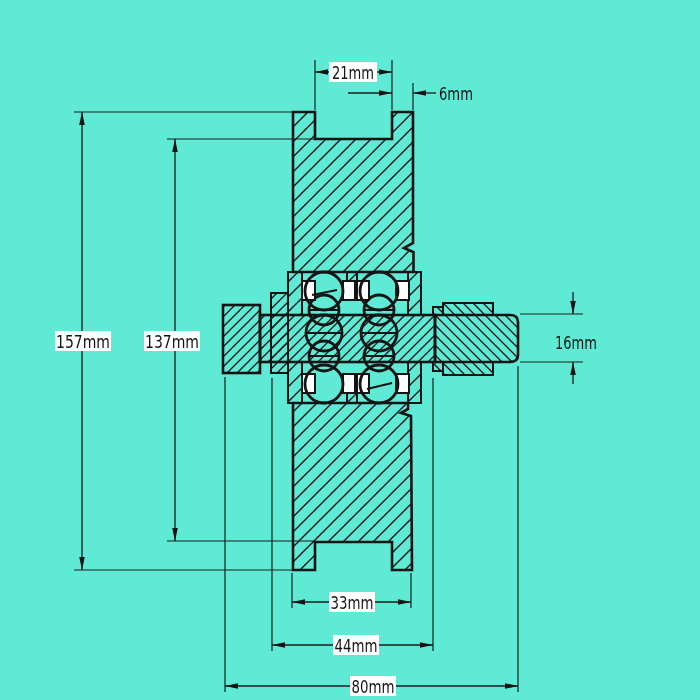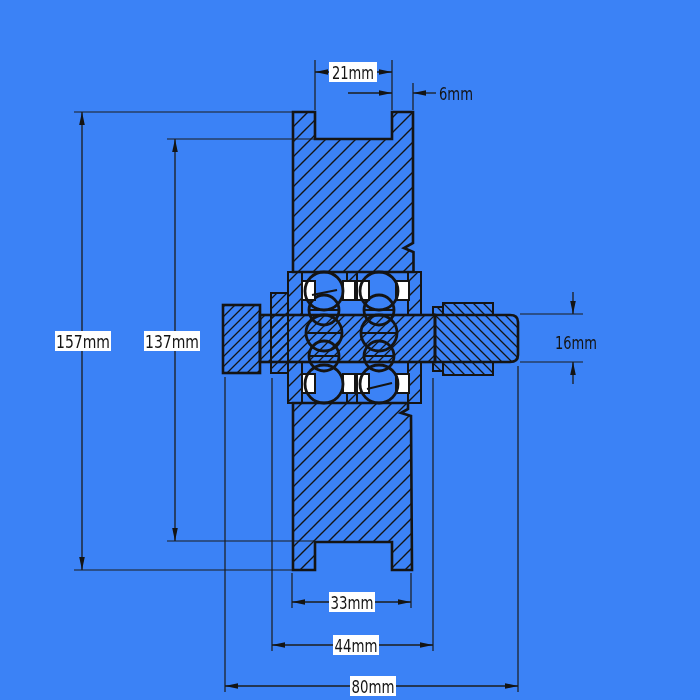--- a/index.html
+++ b/index.html
@@ -1,16 +1,16 @@
 <!DOCTYPE html>
 <html><head>
 <meta charset="utf-8">
 <style>
   html,body{margin:0;padding:0;background:#ffffff;}
-  .stage{position:relative;width:700px;height:700px;background:#3b82f6;overflow:hidden;
+  .stage{position:relative;width:700px;height:700px;background:#5eead4;overflow:hidden;
          font-family:"DejaVu Sans", sans-serif;}
   svg{display:block}
   .dim-line{stroke:#1c1c1c;stroke-width:1.3;fill:none;}
   .ext-line{stroke:#1c1c1c;stroke-width:1.2;fill:none;}
   .outline{stroke:#141414;stroke-width:2.6;stroke-linejoin:miter;}
   .outline-thin{stroke:#141414;stroke-width:2;}
   .circ{stroke:#141414;stroke-width:2.8;fill:none;}
   .dim-text{font-size:18px;fill:#141414;}
   .bg{fill:#ffffff;stroke:none;}
 </style>

